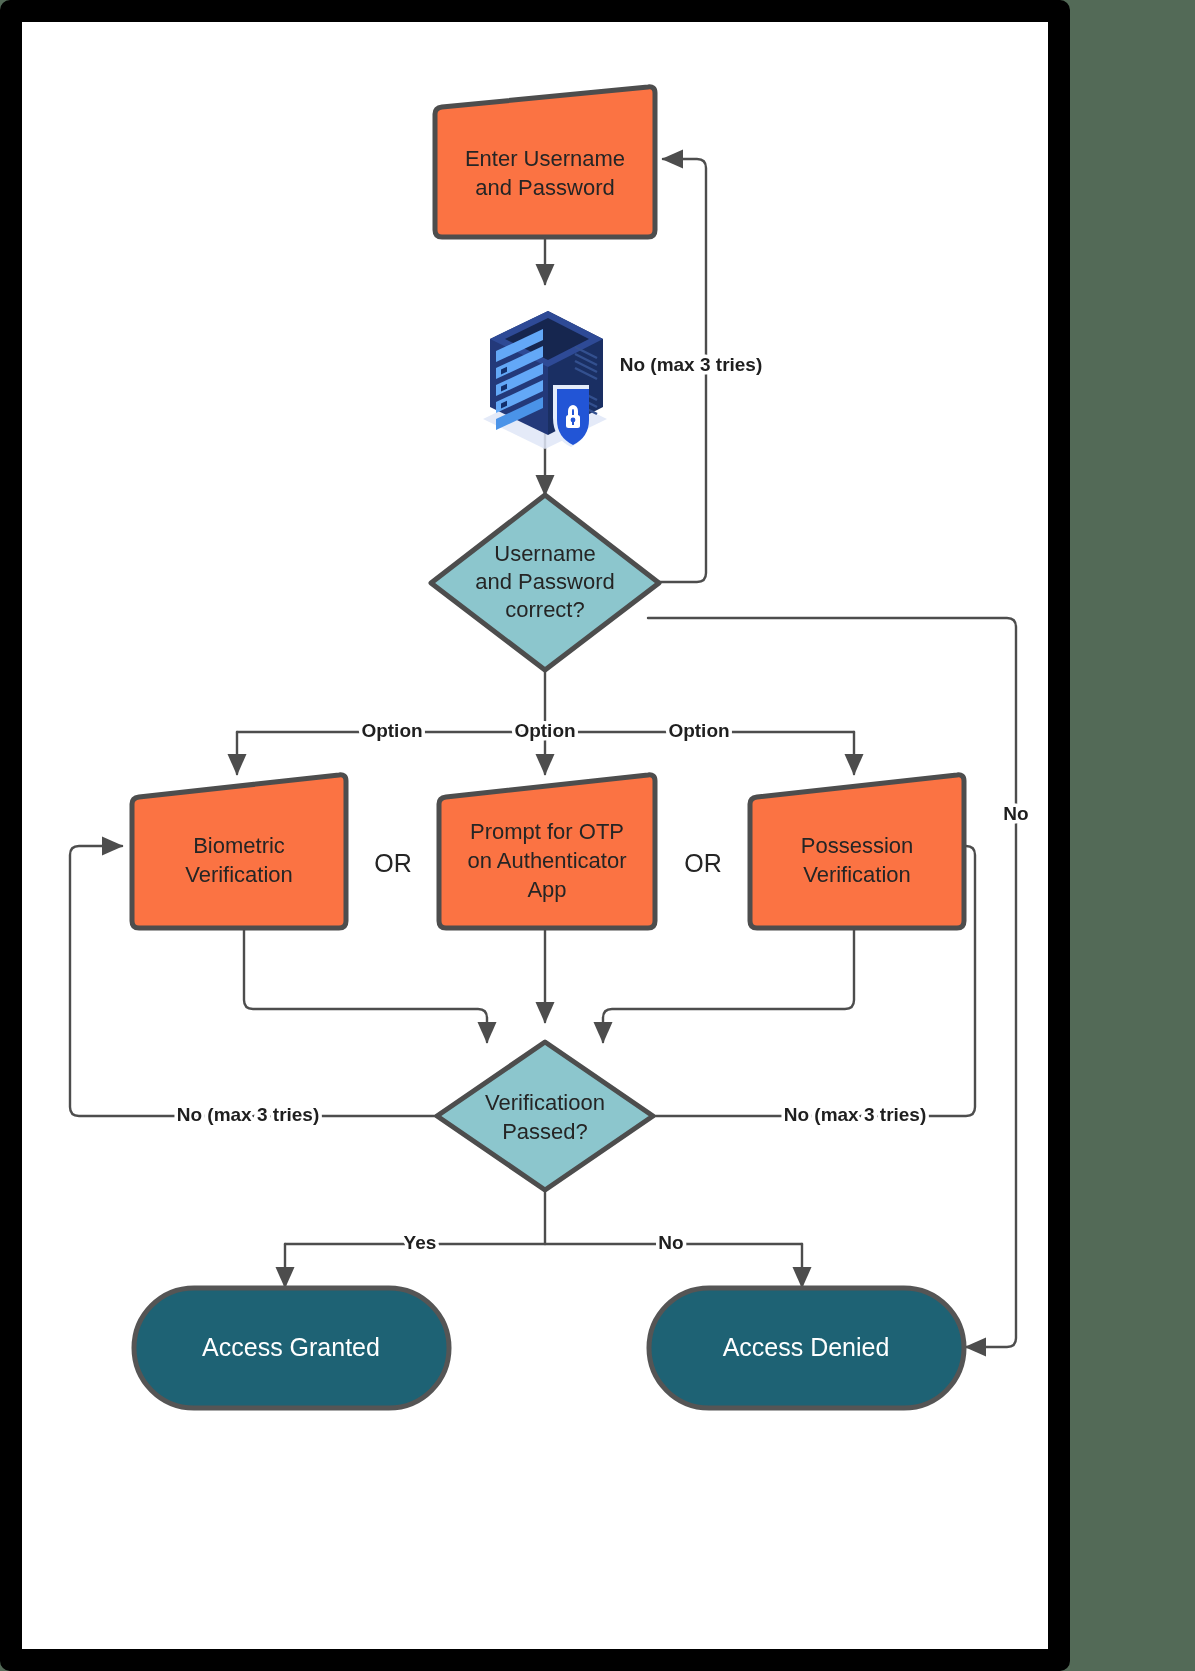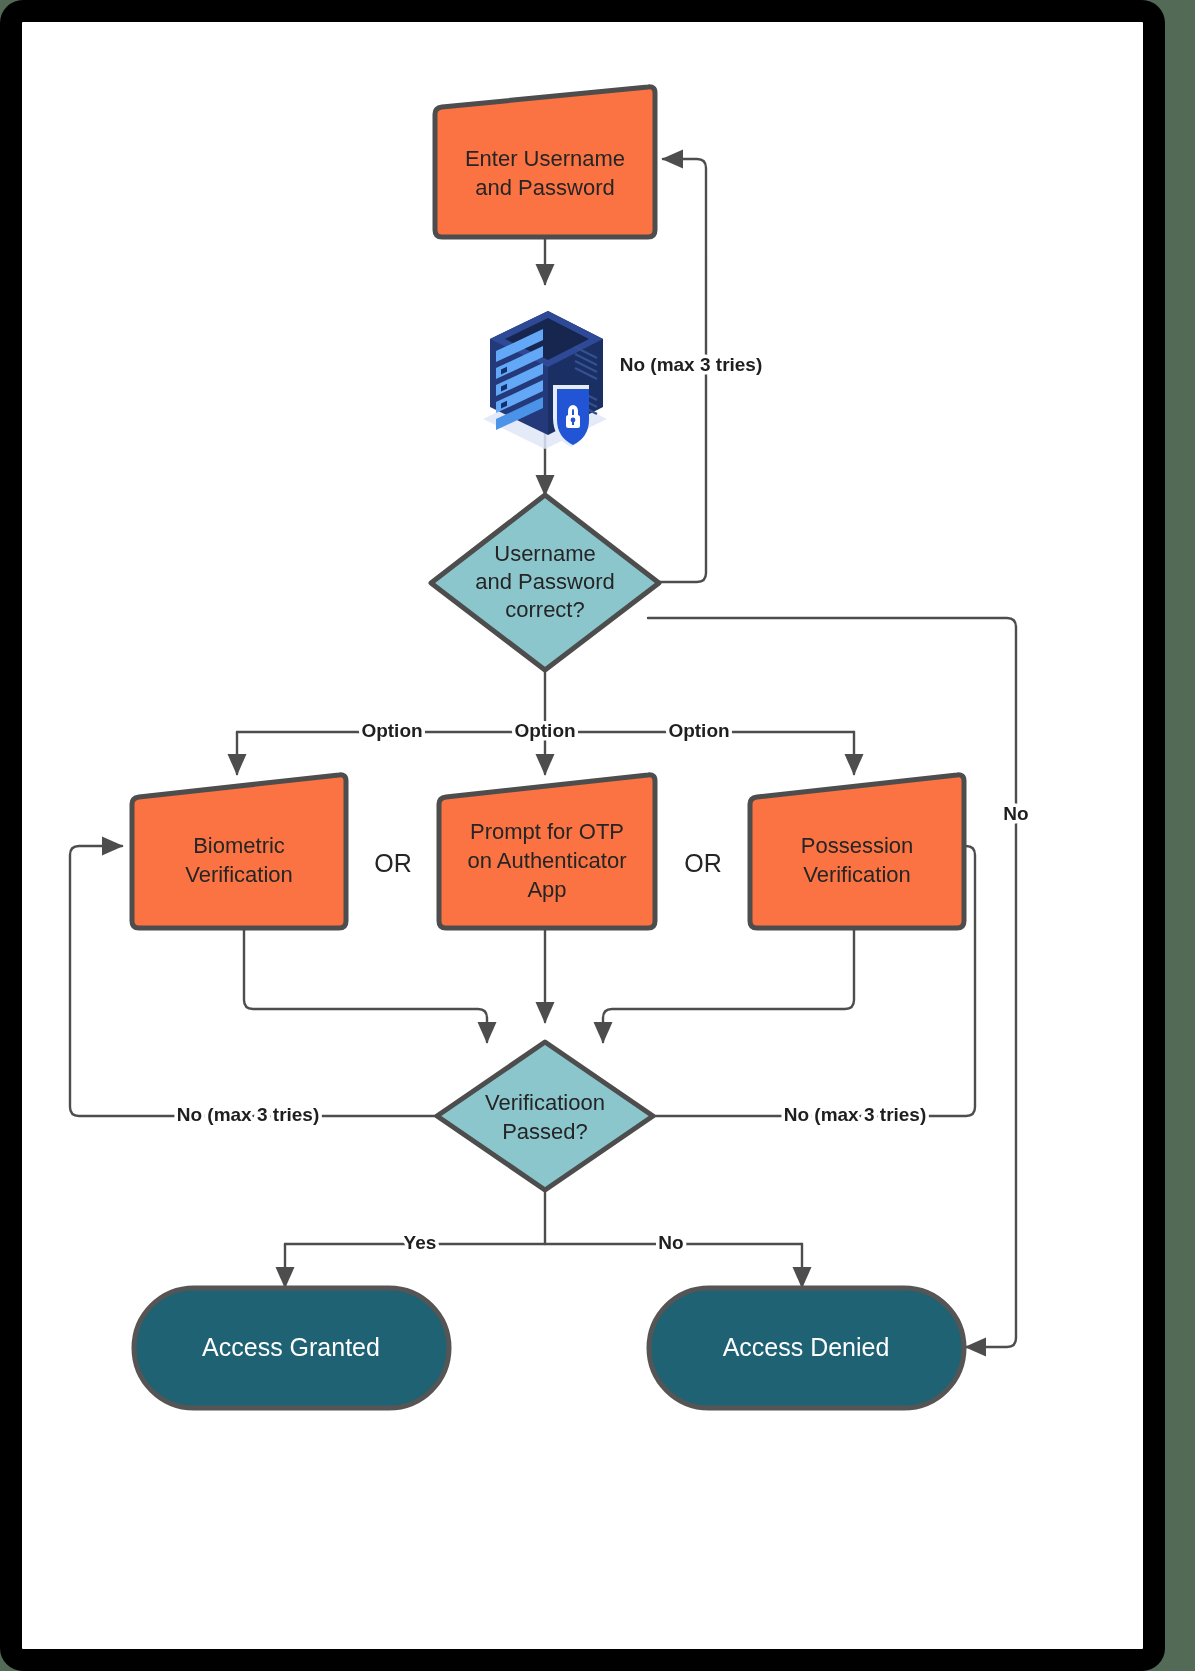--- a/index.html
+++ b/index.html
@@ -11,25 +11,25 @@
   body {
     width: 1195px;
     height: 1671px;
     overflow: hidden;
     font-family: "Liberation Sans", sans-serif;
   }
 
   #frame {
     position: absolute;
     left: 0; top: 0;
-    width: 1165px;
+    width: 1070px;
     height: 1671px;
     box-sizing: border-box;
     border: 22px solid #000000;
-    border-radius: 23px;
+    border-radius: 10px;
     background: #0f172a;
     overflow: hidden;
   }
 
   #canvas {
     position: absolute;
     left: 0; top: 0;
     width: 1151px;
     height: 1627px;
     background: #ffffff;

